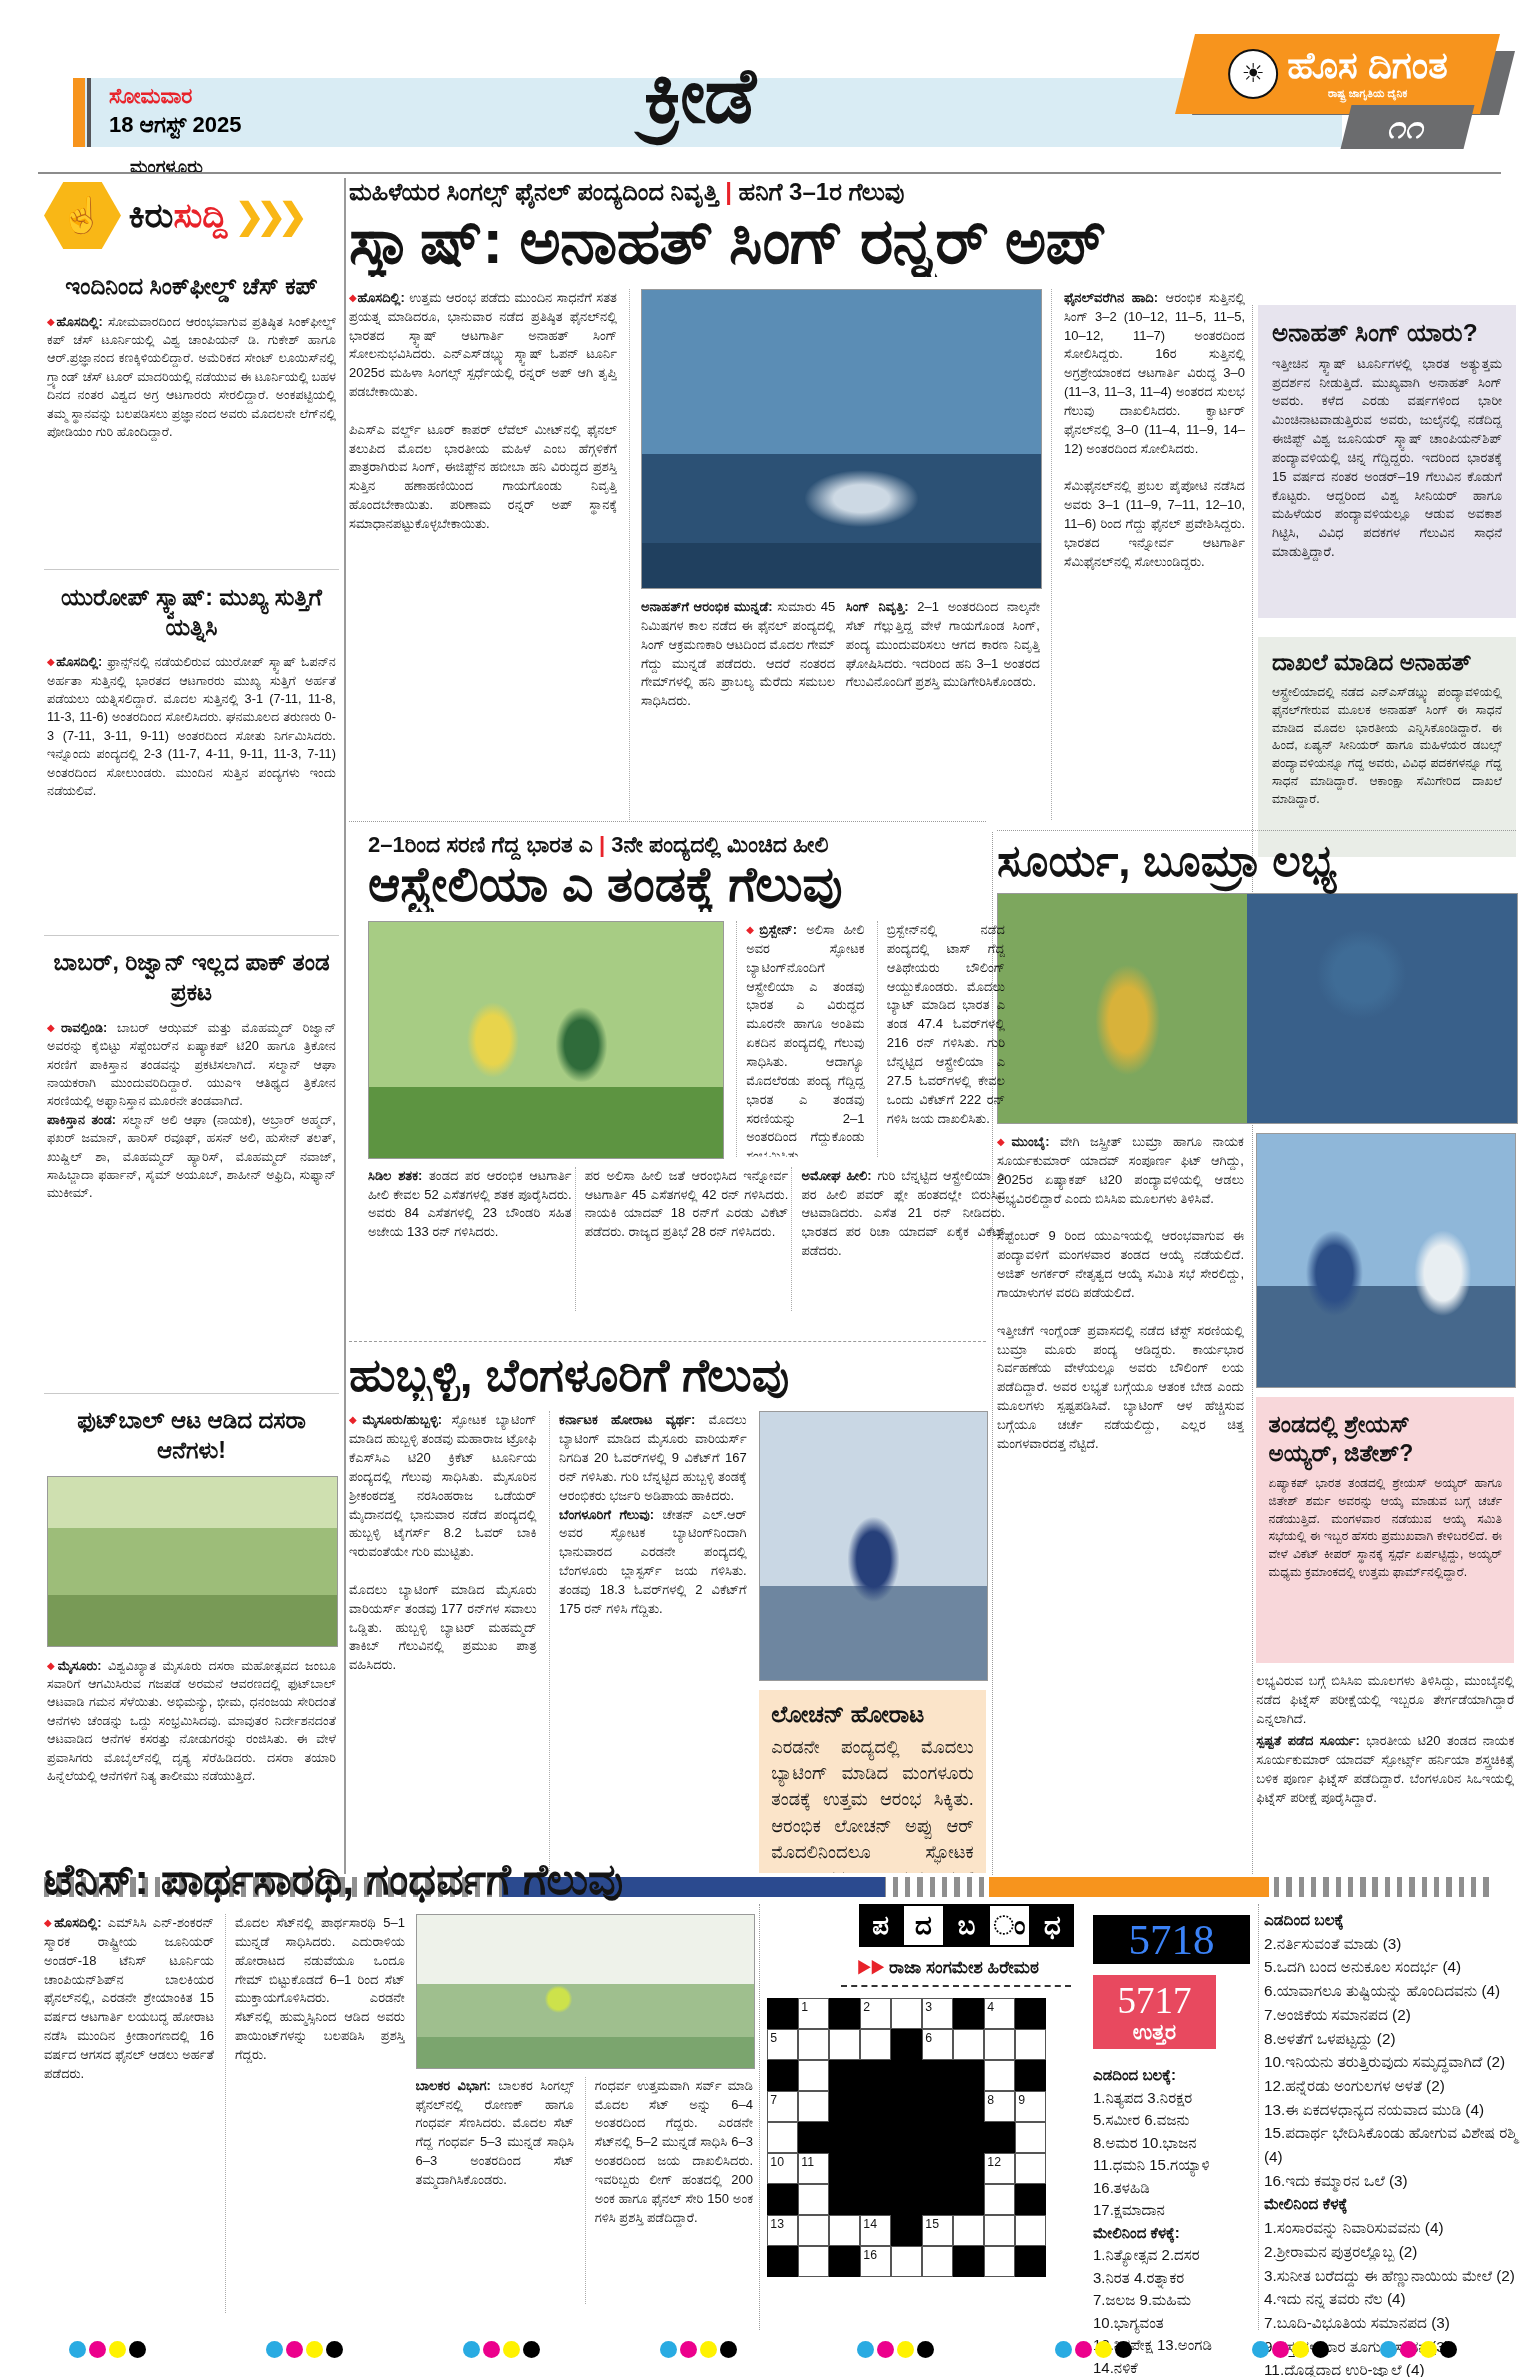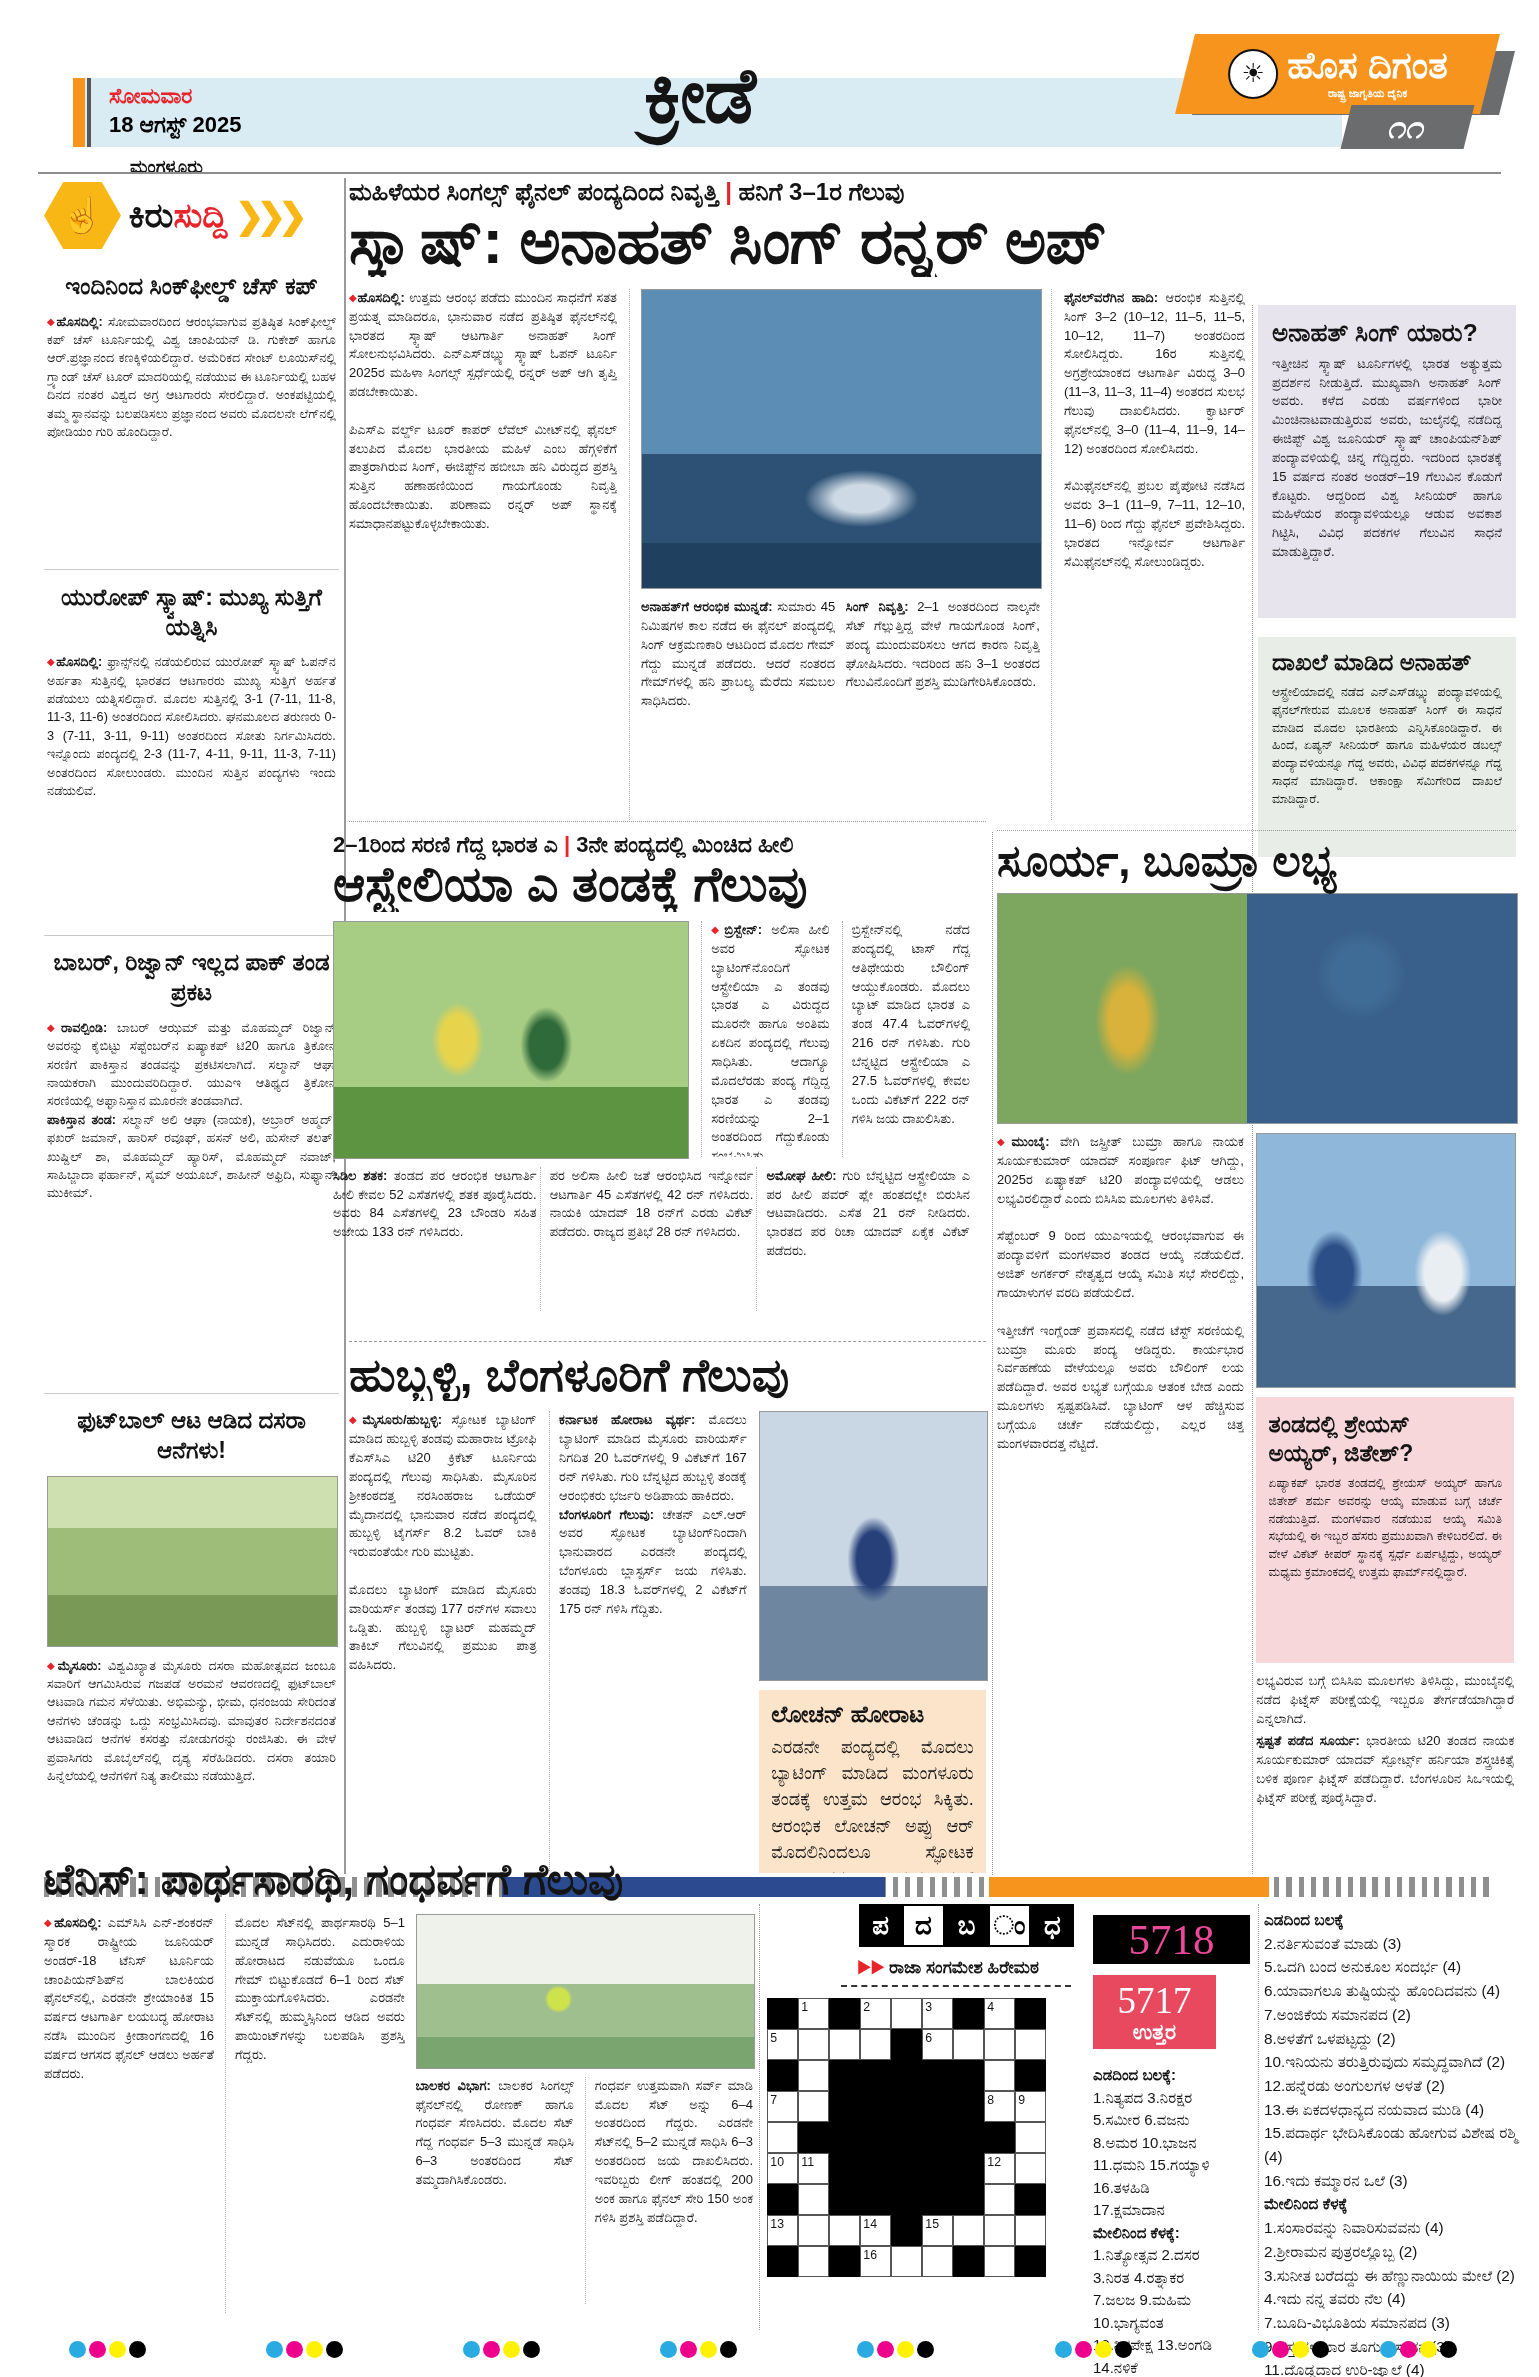--- a/index.html
+++ b/index.html
@@ -80,21 +80,21 @@
   .surya-cols{display:flex;gap:12.3px;margin-top:9.2px;}
   .surya-c1{width:247px;height:755px;overflow:hidden;}
   .surya-c2{width:258px;}
   .ph-batsmen{width:100%;height:253px;
      background:radial-gradient(46px 69px at 30% 55%,#2d4f87 0 40%,transparent 62%),
      radial-gradient(46px 69px at 72% 55%,#e8eef2 0 40%,transparent 62%),
      linear-gradient(180deg,#8fb7d9 0 60%,#46688c 60%);}
   .iyer-box{background:#f8d7da;padding:12.3px;box-sizing:border-box;margin:9.2px 0;}
   .iyer-title{font-size:23px;font-weight:900;line-height:1.25;white-space:pre-line;margin-bottom:7.7px;}
   
-  .aus{left:333px;top:832px;width:637px;}
+  .aus{left:368px;top:832px;width:637px;}
   .aus-h{font-size:49px;font-weight:900;line-height:1.1;white-space:nowrap;overflow:hidden;}
   .aus-row1{display:flex;gap:12px;margin-top:9.2px;}
   .ph-cricket{width:354px;height:236px;
      background:radial-gradient(42px 61px at 35% 50%,#e8d44c 0 40%,transparent 62%),
      radial-gradient(42px 61px at 60% 52%,#2f6b3a 0 40%,transparent 62%),
      linear-gradient(180deg,#a7cc84 0 70%,#5d9441 70%);}
   .aus-c{flex:1;border-left:0.8px dotted #aaa;padding-left:9.2px;height:236px;overflow:hidden;}
   .aus-row2{display:flex;gap:3px;margin-top:7.7px;height:144px;}
   .aus-row2>div{flex:1;overflow:hidden;}
   .aus-row2>div+div{border-left:0.8px dotted #aaa;padding-left:9.2px;}
@@ -135,21 +135,21 @@
   .cw-letter{width:43px;height:43px;border:2.3px solid #000;display:flex;align-items:center;justify-content:center;
              font-size:26px;font-weight:900;box-sizing:border-box;}
   .cw-letter:nth-child(odd){background:#000;color:#fff;}
   .cw-letter:nth-child(even){background:#fff;color:#000;}
   .cw-byline{margin:10.7px 0 0 90px;font-size:17px;font-weight:800;}
   .cw-byline .arr{color:#e8232a;}
   .cw-dash{width:230px;border-top:2.3px dashed #333;margin:7.7px 0 10.7px 74px;}
   .cw-grid{display:grid;grid-template-columns:repeat(9,31px);width:276px;}
   .cw-cell{width:31px;height:31px;border:0.8px solid #555;box-sizing:border-box;font-size:12.3px;padding:0.8px 0 0 2.3px;background:#fff;}
   .cw-cell.black{background:#000;border-color:#000;}
-  .num-5718{position:absolute;left:326px;top:10.7px;width:157px;height:49px;background:#000;color:#ec4899;
+  .num-5718{position:absolute;left:326px;top:10.7px;width:157px;height:49px;background:#000;color:#3b82f6;
             font-family:"Liberation Serif",serif;font-size:43px;display:flex;align-items:center;justify-content:center;}
   .num-5717{position:absolute;left:326px;top:71px;width:123px;height:74px;background:#e8495f;color:#fff;
             display:flex;flex-direction:column;align-items:center;justify-content:center;line-height:1;}
   .num-5717 .n{font-family:"Liberation Serif",serif;font-size:37px;}
   .num-5717 .u{font-size:21px;font-weight:bold;margin-top:1.5px;}
   .answers{position:absolute;left:326px;top:160px;width:159px;font-size:15px;line-height:1.5;}
   .answers .hd{font-weight:900;}
   
   .clues{left:1264px;top:1908px;width:255px;font-size:15.3px;line-height:1.55;}
   .clues .hd{font-weight:900;}

